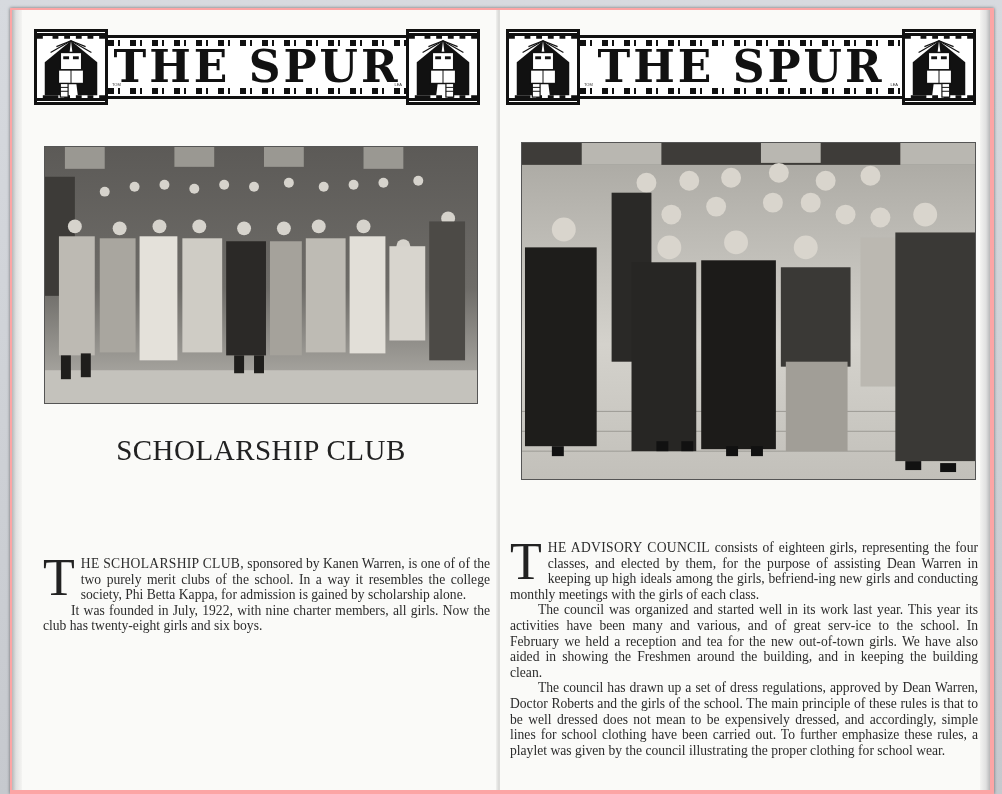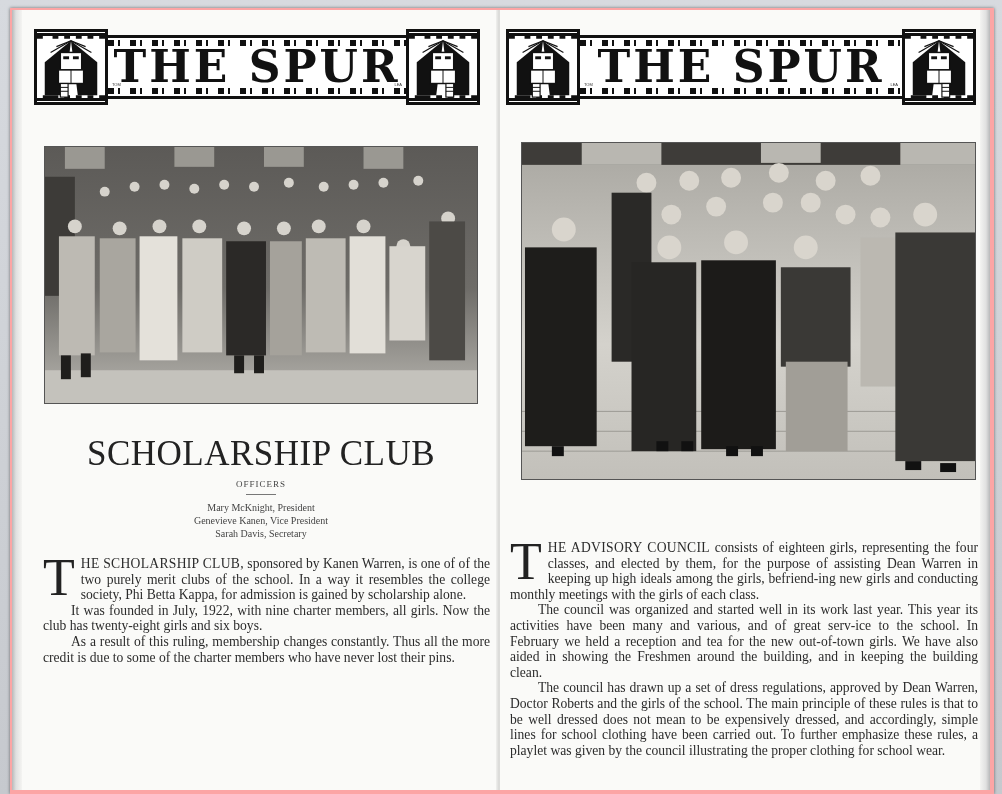--- a/index.html
+++ b/index.html
@@ -75,21 +75,21 @@
     }
     .photo-left { left: 32px; top: 136px; width: 434px; height: 258px; }
     .photo-right { left: 21px; top: 132px; width: 455px; height: 338px; }
     .photo svg { width: 100%; height: 100%; display: block; }
 
     
     .heading {
       position: absolute; text-align: center; font-weight: normal;
       color: #222; letter-spacing: 0.5px;
     }
-    .heading-left { left: 10px; width: 478px; top: 424px; font-size: 35px; }
+    .heading-left { left: 10px; width: 478px; top: 424px; font-size: 29px; }
     .heading-right { left: 6px; width: 478px; top: 486px; font-size: 32px; }
 
     .officers {
       position: absolute; left: 10px; width: 478px; top: 468px; text-align: center;
       font-size: 10px; color: #444; line-height: 13px;
     }
     .officers .label { letter-spacing: 1px; font-size: 9px; margin-bottom: 3px; }
     .officers .rule { width: 30px; height: 1px; background: #777; margin: 0 auto 6px; }
 
     
@@ -224,32 +224,24 @@
           <rect x="16" y="210" width="10" height="24"></rect>
             <rect x="36" y="208" width="10" height="24"></rect>
           <rect x="190" y="210" width="10" height="18"></rect>
             <rect x="210" y="210" width="10" height="18"></rect>
         </g>
       </svg>
     </div>
 
     <h1 class="heading heading-left">SCHOLARSHIP CLUB</h1>
 
-    <div class="officers">
-      <div class="label">OFFICERS</div>
-      <div class="rule"></div>
-      <div>Mary McKnight, President</div>
-      <div>Genevieve Kanen, Vice President</div>
-      <div>Sarah Davis, Secretary</div>
-    </div>
 
     <div class="body-text body-left">
       <p class="first"><span class="dropcap">T</span><span class="caps">HE SCHOLARSHIP CLUB,</span><span> sponsored by Kanen Warren, is one of of the two purely merit clubs of the school.  In a way it resembles the college society, Phi Betta Kappa, for admission is gained by scholarship alone.</span></p>
       <p>It was founded in July, 1922, with nine charter members, all girls.  Now the club has twenty-eight girls and six boys.</p>
-      <p>As a result of this ruling, membership changes constantly.  Thus all the more credit is due to some of the charter members who have never lost their pins.</p>
     </div>
   </div>
 
   <div class="seam"></div>
 
   <div class="page page-right">
     <div class="masthead">
       <div class="mast-emblem">
         <svg viewBox="0 0 70 70">
           <rect x="0" y="0" width="70" height="70" fill="#fff"></rect>

